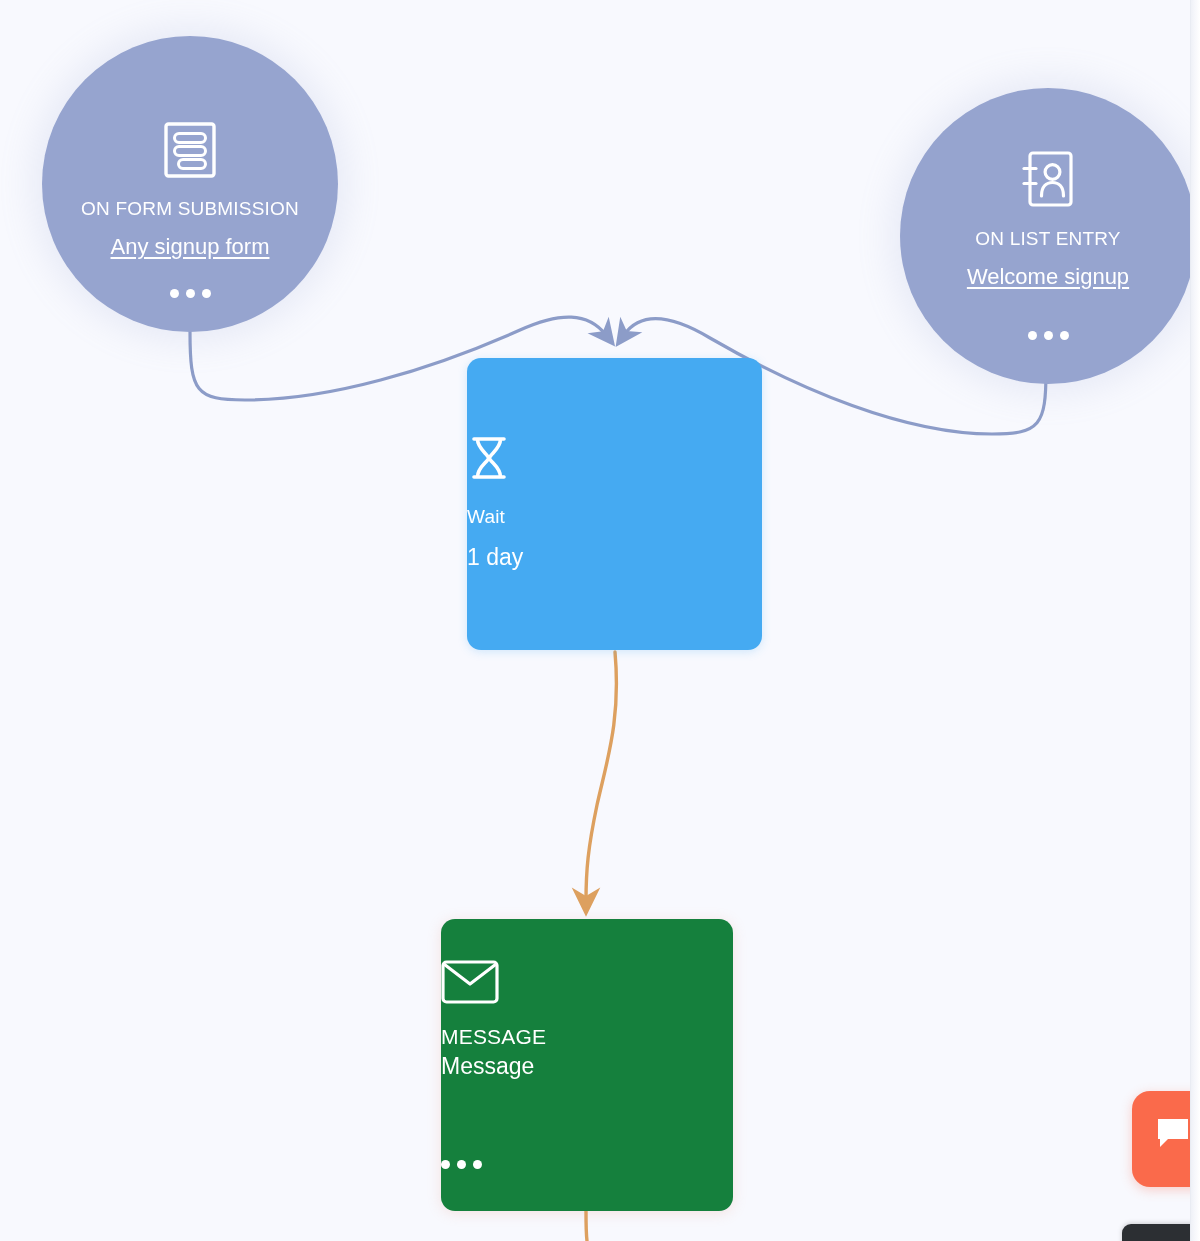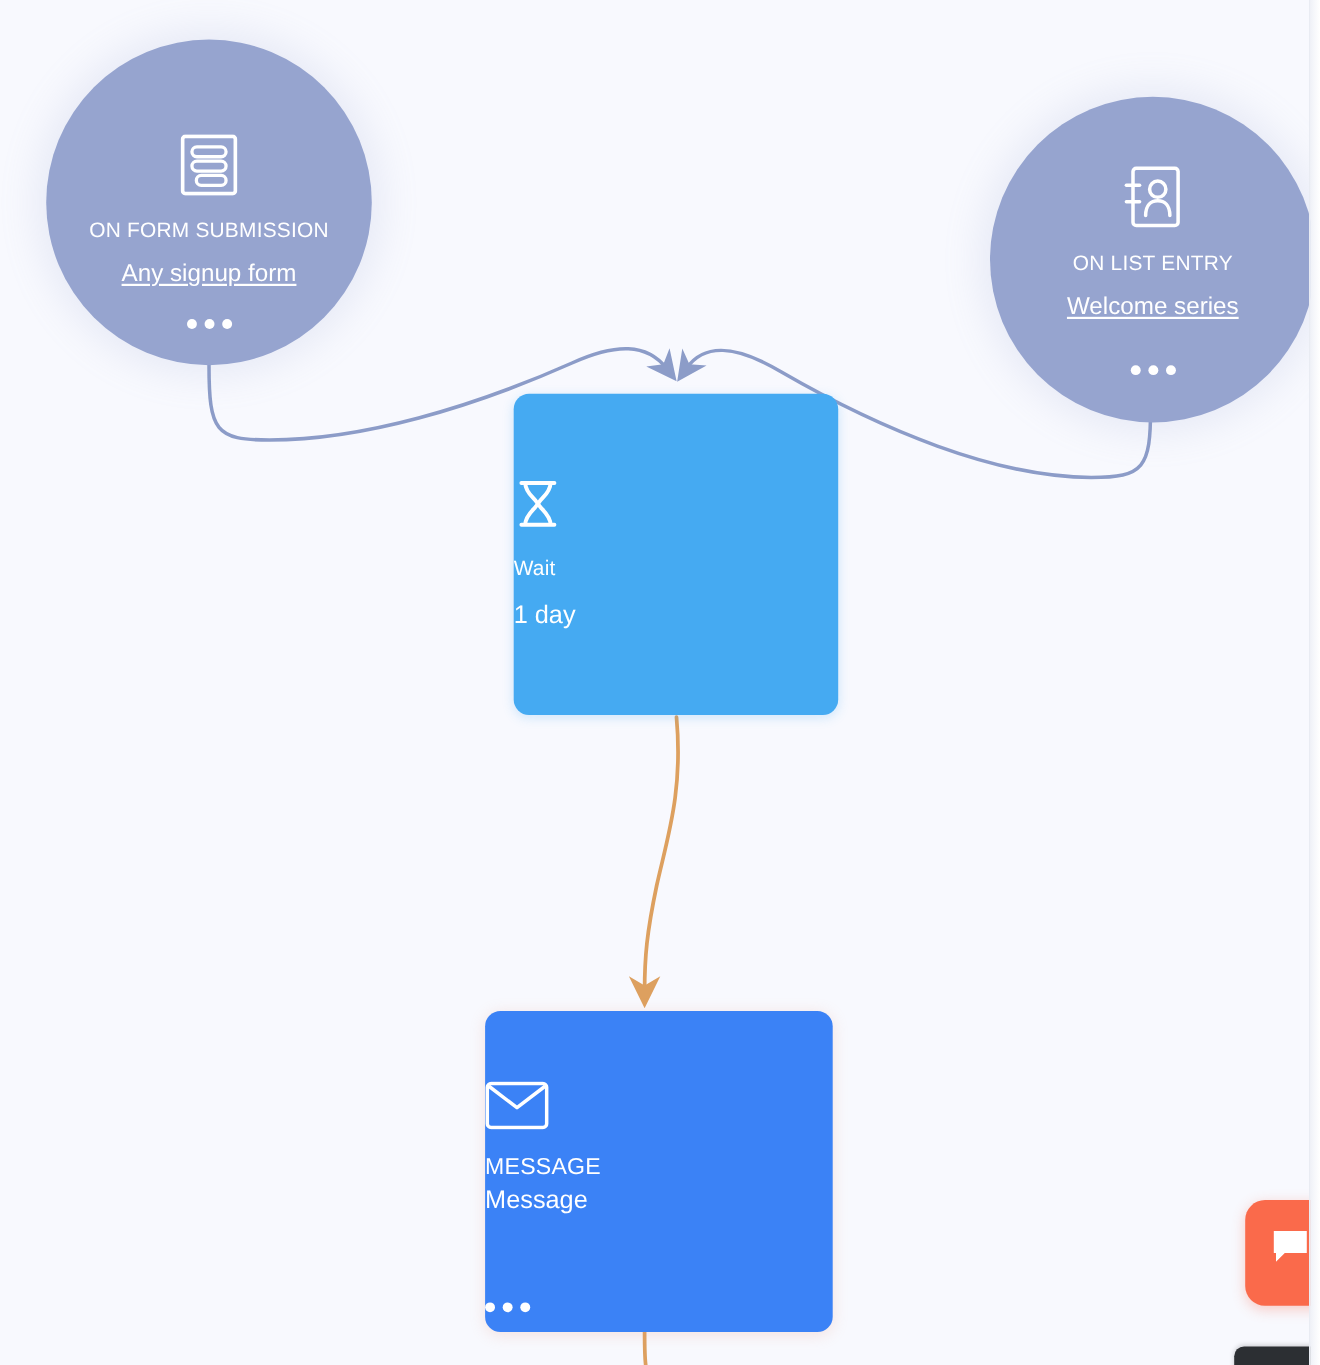--- a/index.html
+++ b/index.html
@@ -142,25 +142,25 @@
     background: #45aaf2;
     box-shadow: 0 2px 10px rgba(69,170,242,0.22);
     padding-top: 78px;
   }
   #node-wait .node-icon { margin-bottom: 20px; }
   #node-wait .detail-label { margin-top: 14px; }
 
   #node-message {
     left: 441px;
     top: 919px;
-    width: 316px;
+    width: 292px;
     height: 292px;
-    background: #3b82f6;
+    background: #15803d;
     box-shadow: 0 2px 14px rgba(236,155,128,0.24);
-    padding-top: 64px;
+    padding-top: 41px;
   }
   #node-message .node-icon { margin-bottom: 14px; }
   #node-message .kind-label { font-size: 21px; line-height: 29px; }
   #node-message .detail-label { font-size: 23px; line-height: 31px; font-weight: 400; }
   #node-message .dots { margin-top: 78px; }
 
   
   #chat-widget {
     position: absolute;
     left: 1132px;
@@ -239,21 +239,21 @@
         <path d="M12 3 H47 A3 3 0 0 1 50 6 V52 A3 3 0 0 1 47 55 H12 A3 3 0 0 1 9 52 V6 A3 3 0 0 1 12 3 Z" fill="none" stroke="#ffffff" stroke-width="3.2"></path>
         <line x1="3" y1="18.5" x2="15" y2="18.5" stroke="#ffffff" stroke-width="3.2" stroke-linecap="round"></line>
         <line x1="3" y1="33.5" x2="15" y2="33.5" stroke="#ffffff" stroke-width="3.2" stroke-linecap="round"></line>
         <circle cx="31.5" cy="22" r="7.4" fill="none" stroke="#ffffff" stroke-width="3.2"></circle>
         <path d="M20.5 46 C20.5 36.5 25.5 32.5 31.5 32.5 C37.5 32.5 42.5 36.5 42.5 46" fill="none" stroke="#ffffff" stroke-width="3.2" stroke-linecap="round"></path>
       </svg>
     </span>
 
     <div class="kind-label">ON LIST ENTRY</div>
 
-    <div class="name-link">Welcome series</div>
+    <div class="name-link">Welcome signup</div>
 
     <div class="dots">
       <span></span>
       <span></span>
       <span></span>
     </div>
   </div>
 
   <div class="action-node" id="node-wait">
 

